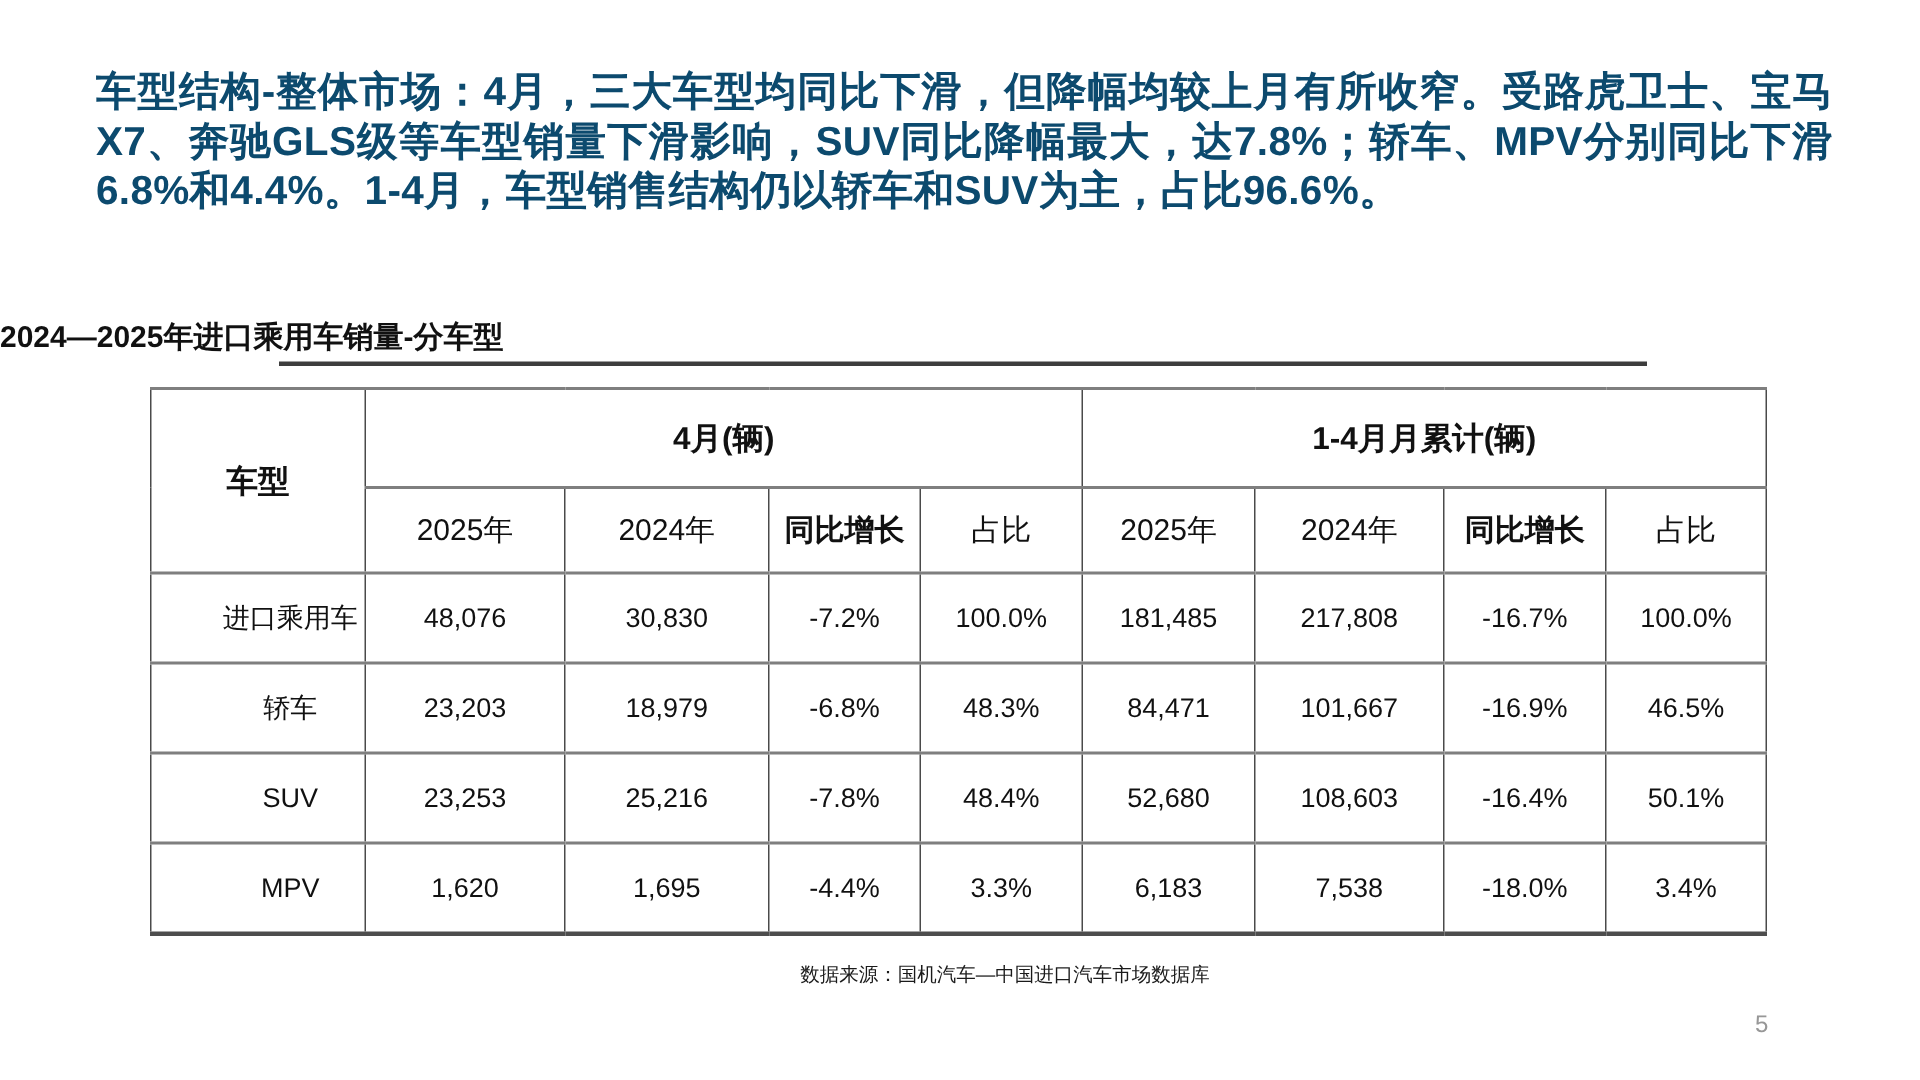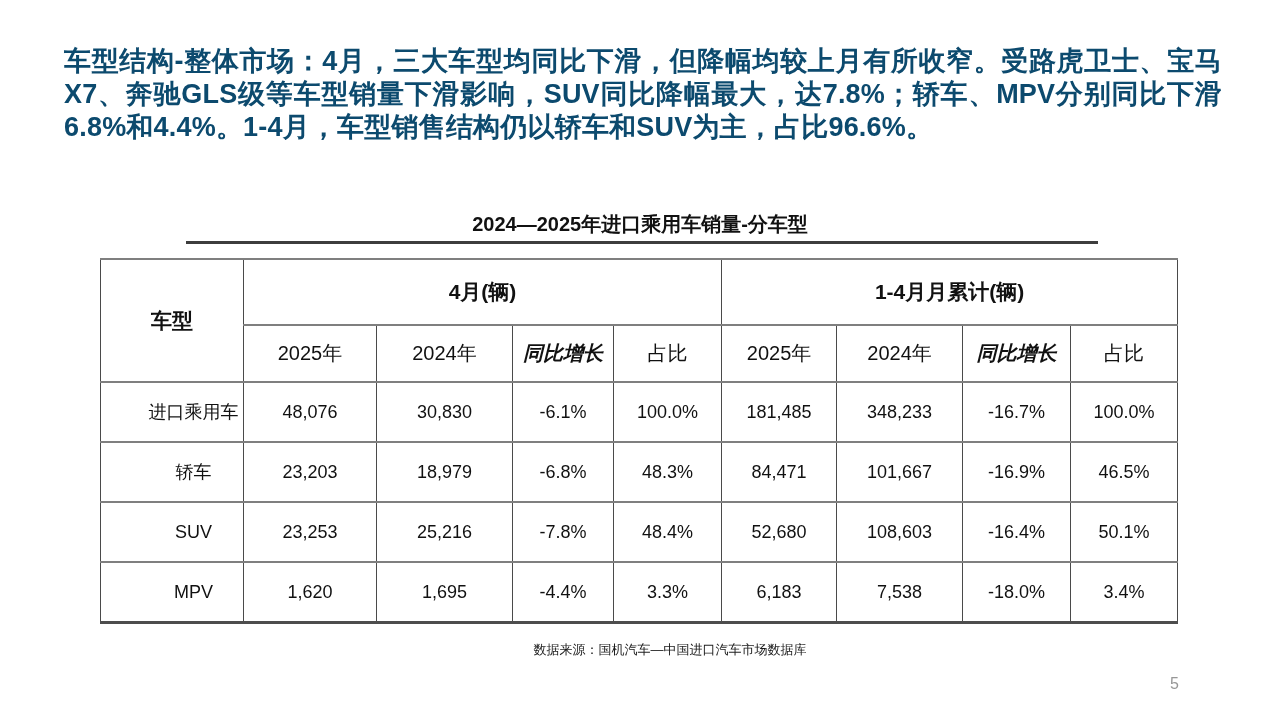--- a/index.html
+++ b/index.html
@@ -26,21 +26,20 @@
     line-height: 33px;
     text-align: justify;
     letter-spacing: 0.2px;
   }
 
   .table-title {
     position: absolute;
     left: 0;
     top: 211px;
     width: 1280px;
-    text-align: center;
     color: #111111;
     font-size: 20px;
     font-weight: bold;
   }
 
   .title-underline {
     position: absolute;
     left: 186px;
     top: 241px;
     width: 912px;
@@ -64,21 +63,21 @@
     border-left: 1px solid #4a4a4a;
     border-right: 1px solid #4a4a4a;
     text-align: center;
     vertical-align: middle;
     padding: 0;
     overflow: hidden;
     margin-top: 39px;
   }
   table.sales-table tr.row-group th { height: 64px; font-size: 21px; font-weight: bold; }
   table.sales-table tr.row-sub th   { height: 55px; font-size: 20px; font-weight: normal; }
-  table.sales-table tr.row-sub th.bold { font-weight: bold; font-style: italic; }
+  table.sales-table tr.row-sub th.bold { font-weight: bold; }
   table.sales-table tr.row-data td  { height: 58px; font-size: 18px; font-weight: normal; }
   table.sales-table td.row-label    { font-size: 21px; font-weight: bold; padding-left: 43px; }
   table.sales-table td.growth       { font-weight: bold; }
   table.sales-table tr.row-data:last-child td { border-bottom: 3px solid #4d4d4d; }
   table.sales-table th.corner { font-size: 22px; font-weight: bold; }
 
   .source-note {
     position: absolute;
     left: 30px;
     top: 641px;
@@ -129,24 +128,24 @@
       <th>占比</th>
       <th>2025年</th>
       <th>2024年</th>
       <th class="bold">同比增长</th>
       <th>占比</th>
     </tr>
     <tr class="row-data">
       <td class="row-label">进口乘用车</td>
       <td>48,076</td>
       <td>30,830</td>
-      <td class="growth">-6.1%</td>
+      <td class="growth">-7.2%</td>
       <td>100.0%</td>
       <td>181,485</td>
-      <td>348,233</td>
+      <td>217,808</td>
       <td class="growth">-16.7%</td>
       <td>100.0%</td>
     </tr>
     <tr class="row-data">
       <td class="row-label">轿车</td>
       <td>23,203</td>
       <td>18,979</td>
       <td class="growth">-6.8%</td>
       <td>48.3%</td>
       <td>84,471</td>

